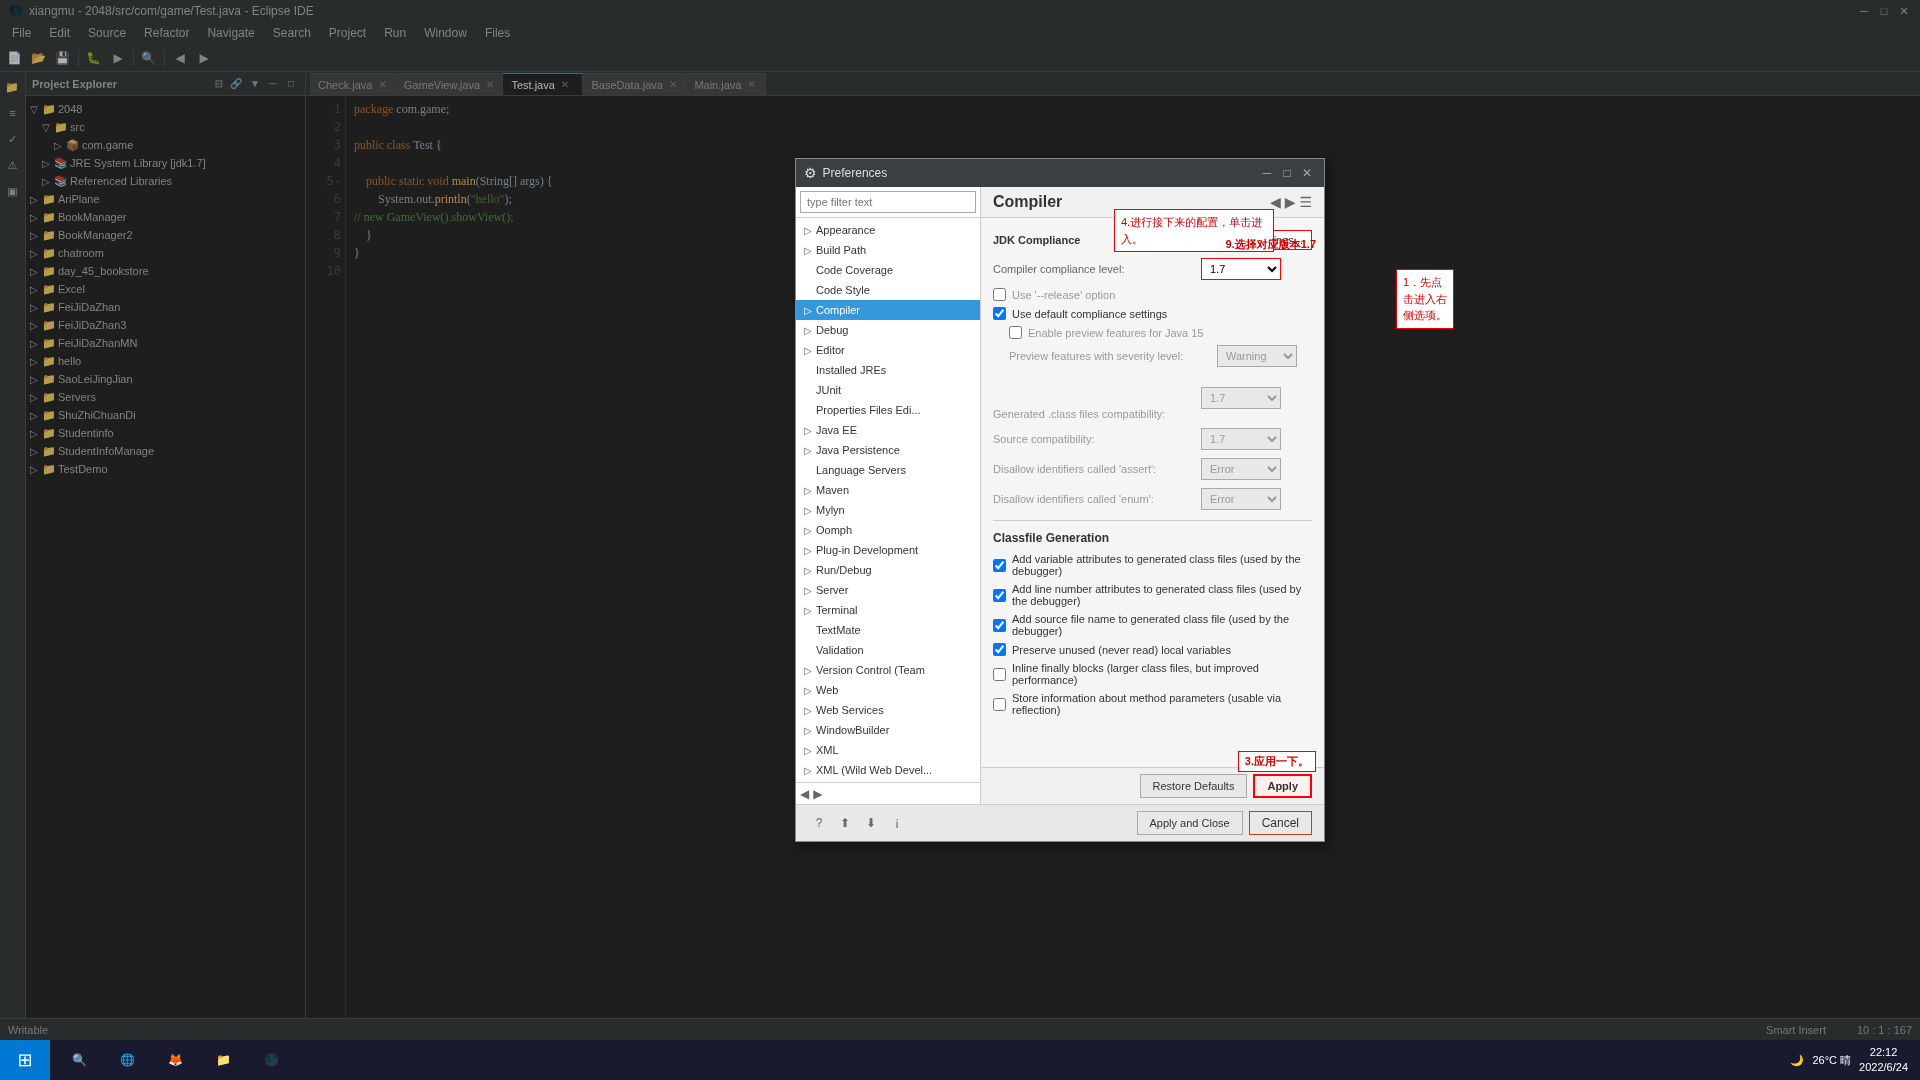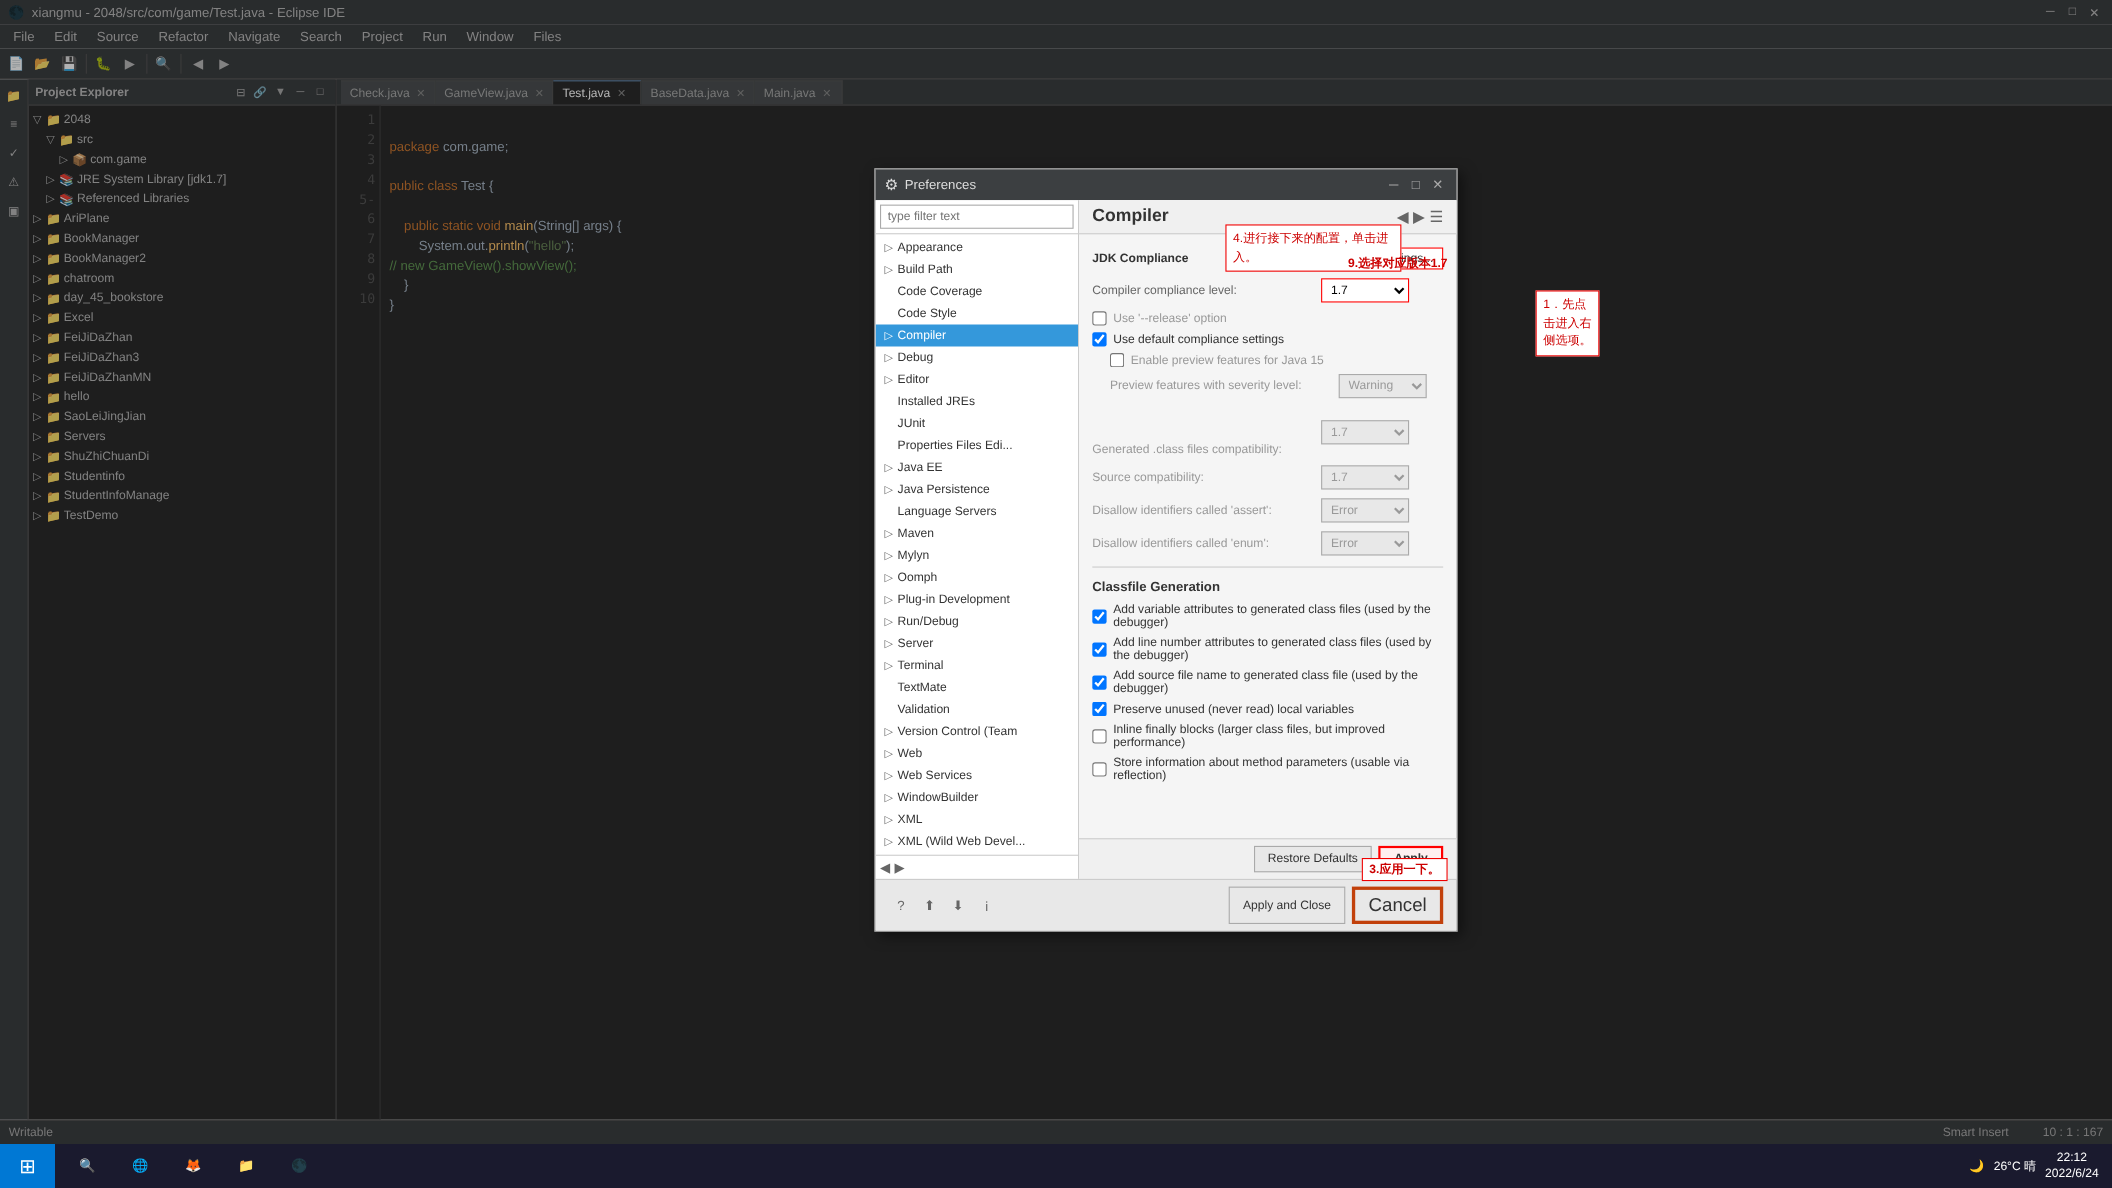--- a/index.html
+++ b/index.html
@@ -50,21 +50,21 @@
 
     
     .code-area { flex: 1; display: flex; flex-direction: column; background: #2b2b2b; }
     .tab-bar { background: #3c3f41; height: 24px; display: flex; align-items: flex-end; padding: 0 4px; border-bottom: 1px solid #555; overflow: hidden; }
     .tab { background: #4c5052; color: #aaa; height: 22px; display: flex; align-items: center; padding: 0 8px; font-size: 11px; cursor: pointer; border-top: 1px solid #555; border-right: 1px solid #555; gap: 6px; min-width: 80px; }
     .tab.active { background: #2b2b2b; color: #fff; border-top: 1px solid #6a8fb5; }
     .tab-close { font-size: 10px; color: #888; cursor: pointer; }
 
     .code-editor { flex: 1; display: flex; overflow: hidden; }
     .line-numbers { width: 40px; background: #2b2b2b; color: #555; font-family: monospace; font-size: 12px; padding: 4px 4px 4px 8px; text-align: right; line-height: 18px; border-right: 1px solid #444; }
-    .code-content { flex: 1; padding: 4px 8px; font-family: Liberation Sans, sans-serif; font-size: 12px; line-height: 18px; overflow: auto; color: #a9b7c6; margin-top: 24px; }
+    .code-content { flex: 1; padding: 4px 8px; font-family: Liberation Serif, serif; font-size: 12px; line-height: 18px; overflow: auto; color: #a9b7c6; }
     .kw { color: #cc7832; }
     .str { color: #6a8759; }
     .cls { color: #a9b7c6; }
     .method { color: #ffc66d; }
     .comment { color: #629755; }
 
     
     .status-bar { background: #3c3f41; color: #aaa; height: 22px; display: flex; align-items: center; padding: 0 8px; font-size: 11px; justify-content: space-between; border-top: 1px solid #555; }
     .status-left { display: flex; gap: 16px; }
     .status-right { display: flex; gap: 31px; }
@@ -121,21 +121,21 @@
     
     .dialog-footer { background: #e8e8e8; border-top: 1px solid #ccc; padding: 6px 12px; display: flex; align-items: center; justify-content: space-between; }
     .footer-left { display: flex; gap: 4px; }
     .footer-right { display: flex; gap: 6px; }
     .footer-icon-btn { width: 22px; height: 22px; display: flex; align-items: center; justify-content: center; cursor: pointer; color: #666; border: 1px solid transparent; font-size: 12px; }
 
     .btn-restore { background: #e8e8e8; border: 1px solid #aaa; padding: 4px 12px; font-size: 11px; cursor: pointer; color: #333; }
     .btn-apply { background: #e8e8e8; border: 1px solid #aaa; padding: 4px 12px; font-size: 11px; cursor: pointer; color: #333; }
     .btn-apply.highlighted { border: 2px solid red; background: #fff0f0; font-weight: bold; }
     .btn-apply-close { background: #e8e8e8; border: 1px solid #aaa; padding: 4px 12px; font-size: 11px; cursor: pointer; color: #333; }
-    .btn-cancel { background: #e8e8e8; border: 3px solid #c2410c; padding: 4px 12px; font-size: 17px; cursor: pointer; color: #333; }
+    .btn-cancel { background: #e8e8e8; border: 1px solid #c2410c; padding: 4px 12px; font-size: 12px; cursor: pointer; color: #333; }
 
     
     ::-webkit-scrollbar { width: 8px; height: 8px; }
     ::-webkit-scrollbar-track { background: #2b2b2b; }
     ::-webkit-scrollbar-thumb { background: #555; }
 
     .pref-tree::-webkit-scrollbar-track { background: #fff; }
     .pref-tree::-webkit-scrollbar-thumb { background: #ccc; }
   </style>
 </head>
@@ -670,21 +670,21 @@
     <div style="position:absolute; top:50px; right:50px; pointer-events:none; z-index:800;">
       <div style="border:1px solid #e00; background:white; padding:4px 6px; font-size:11px; color:#c00; line-height:1.5; max-width:160px;">
         4.进行接下来的配置，单击进入。
       </div>
     </div>
 
     <div style="position:absolute; top:78px; right:8px; pointer-events:none; z-index:800;">
       <div style="font-size:11px; color:#c00; font-weight:bold;">9.选择对应版本1.7</div>
     </div>
 
-    <div style="position:absolute; bottom:45px; right:8px; pointer-events:none; z-index:800;">
+    <div style="position:absolute; bottom:69px; right:8px; pointer-events:none; z-index:800;">
       <div style="border:1px solid #e00; background:white; padding:2px 6px; font-size:11px; color:#c00; font-weight:bold;">3.应用一下。</div>
     </div>
 
   </div>
 </div>
 
 <div class="taskbar">
   <div class="taskbar-start">⊞</div>
   <div class="taskbar-apps">
     <div class="taskbar-app">🔍</div>

